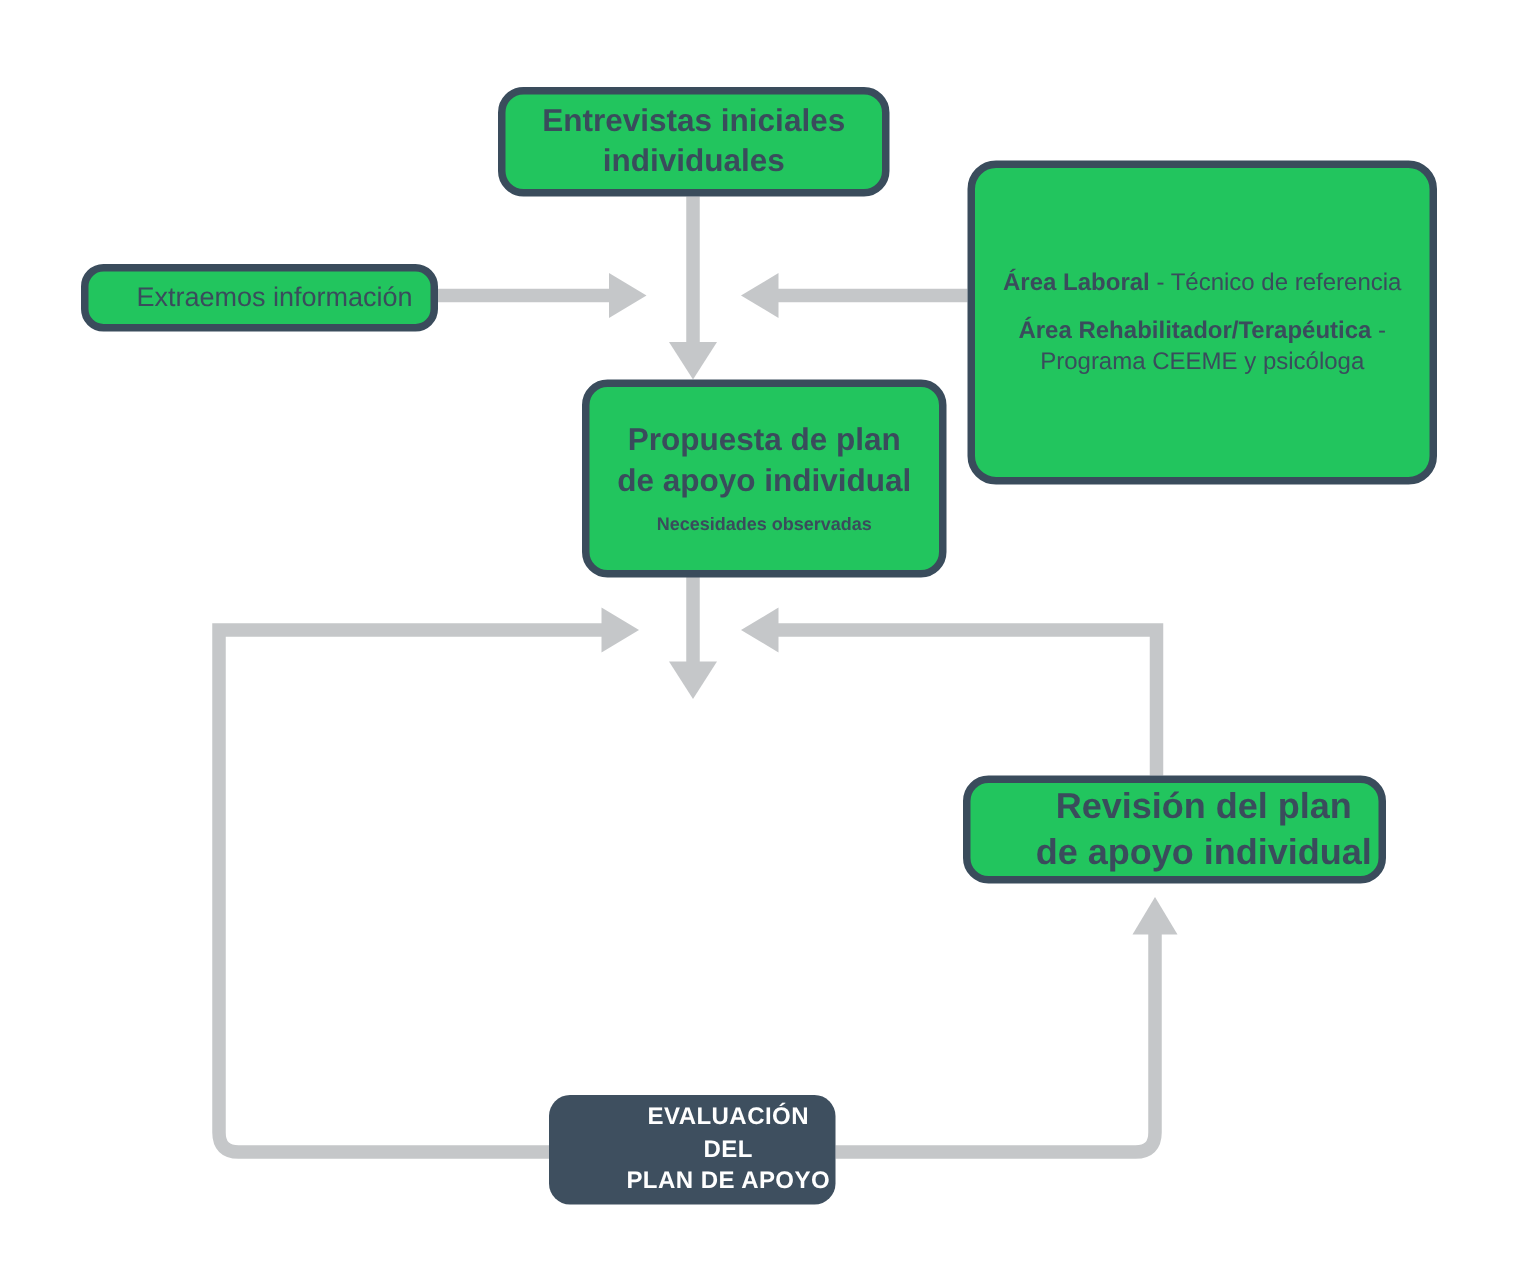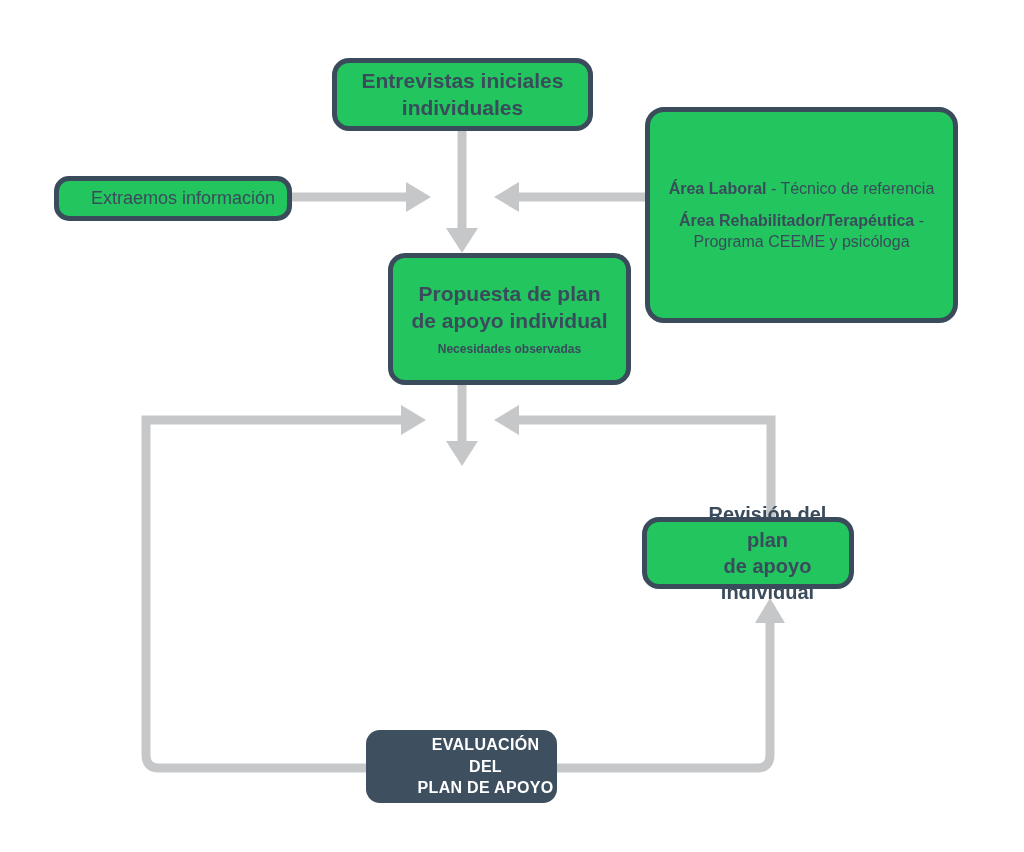--- a/index.html
+++ b/index.html
@@ -32,21 +32,21 @@
   .node-entrevistas{left:332px;top:58px;width:261px;height:73px;font-size:21px;line-height:1.26;}
   .node-extraemos{left:54px;top:176px;width:238px;height:45px;border-radius:15px;font-size:18px;font-weight:400;padding-left:20px;}
   .node-areas{left:645px;top:107px;width:313px;height:216px;border-radius:19px;font-size:16px;line-height:1.32;padding:8px 8px;justify-content:center;gap:11px;}
   .area-item{width:292px;}
   .area-item b{font-weight:bold;}
   .node-plan{left:345px;top:253px;width:243px;height:132px;font-size:21px;line-height:1.26;margin-left:43px;}
   .node-plan .subtitle{font-size:12px;font-weight:700;margin-top:8px;line-height:1.2;}
   .node-tareas{left:333px;top:473px;width:260px;height:192px;font-size:17px;}
   .node-tareas .title{font-size:22px;margin-bottom:9px;}
   .tarea-item{margin-top:13px;line-height:1.2;}
-  .node-revision{left:642px;top:517px;width:212px;height:72px;font-size:20px;line-height:1.3;padding-left:39px;}
+  .node-revision{left:642px;top:517px;width:282px;height:72px;font-size:24px;line-height:1.3;padding-left:39px;}
   .node-evaluacion{
     left:366px;top:730px;width:191px;height:73px;
     background:var(--fill);border:none;border-radius:14px;
     color:#ffffff;font-size:16px;line-height:1.35;letter-spacing:.3px;padding-left:48px;
   }
   svg .shaft{stroke:var(--arrow);stroke-width:9;fill:none;}
   svg .head{fill:var(--arrow);stroke:none;}
 </style>
 </head>
 <body>

